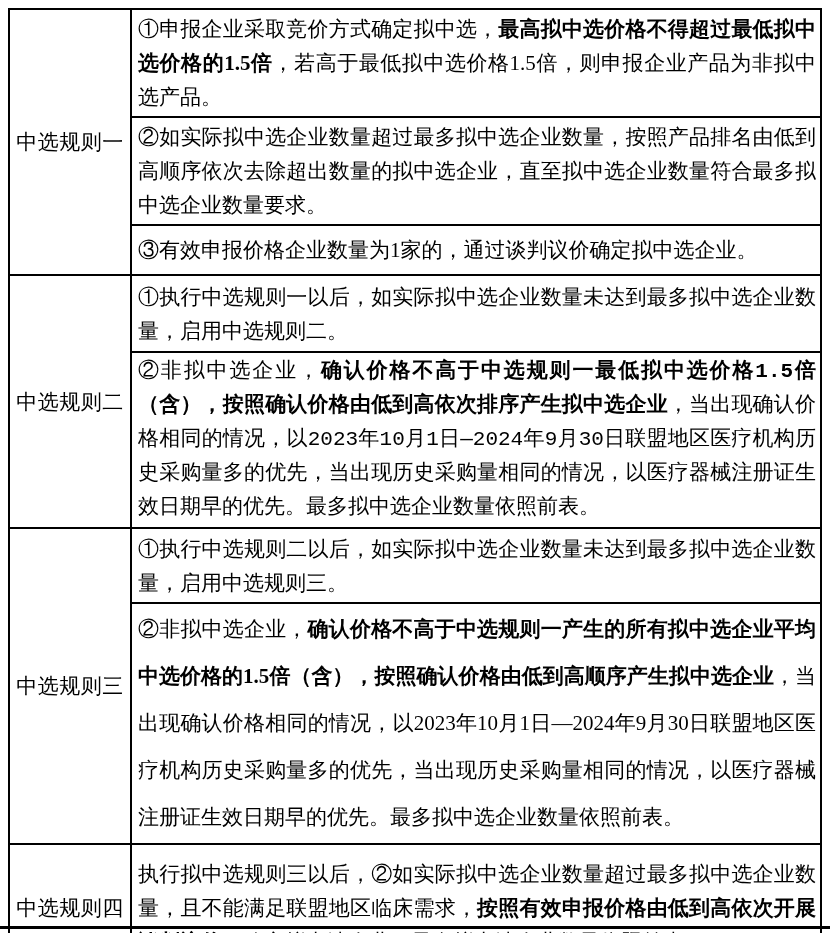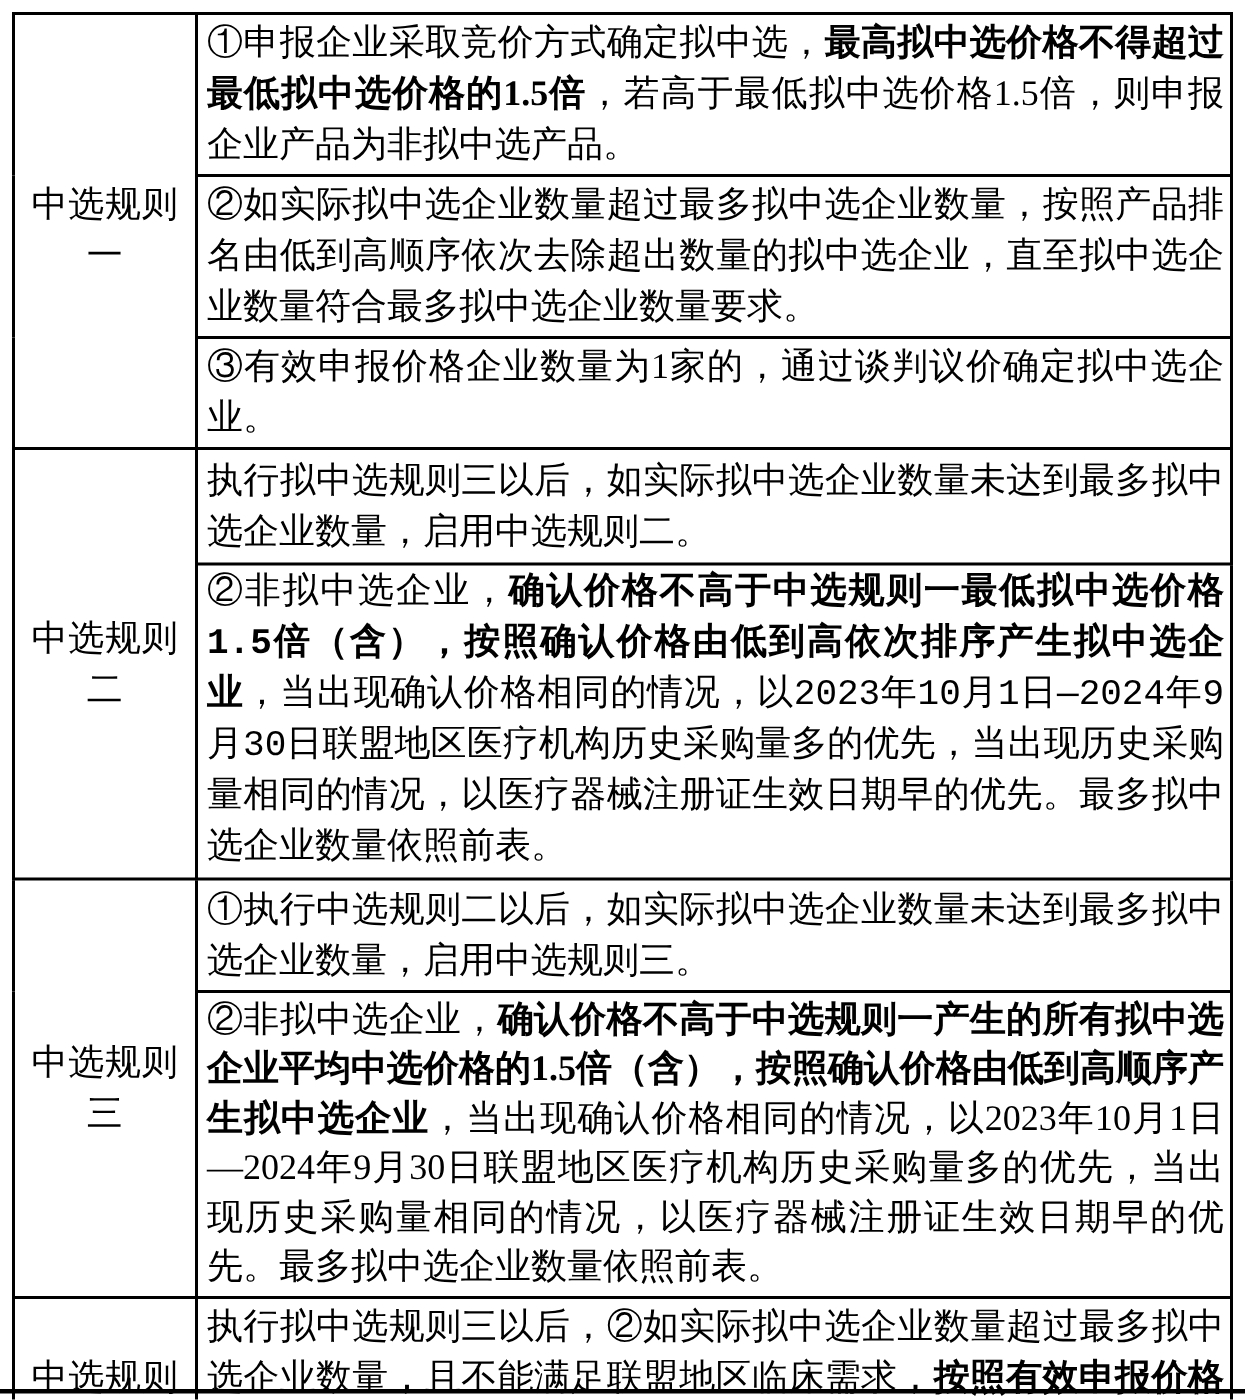--- a/index.html
+++ b/index.html
@@ -15,21 +15,21 @@
   table.rules {
     position: absolute;
     left: 8px; top: 8px;
     width: 814px;
     border-collapse: collapse;
     table-layout: fixed;
   }
   table.rules td {
     border: 2px solid #000000;
     vertical-align: middle;
-    font-size: 24px;
+    font-size: 21px;
     line-height: 34px;
   }
   td.rule-label {
     width: 122px;
     text-align: center;
     font-size: 22px;
     letter-spacing: 0.5px;
     margin-left: 28px;
   }
   td.rule-cell { padding: 2px 4px 2px 6px; }
@@ -39,21 +39,21 @@
   }
   td.rule-cell .para span.b { font-weight: bold; }
 
   tr.h105 { height: 105px; }
   tr.h50  { height: 50px; padding-left: 28px; }
   tr.h77  { height: 77px; }
   tr.h174 { height: 174px; font-family: Liberation Mono, monospace; }
   tr.h75  { height: 75px; }
   tr.h199 { height: 199px; }
   tr.h128 { height: 128px; }
-  tr.h199 td.rule-cell .para { line-height: 33px; }
+  tr.h199 td.rule-cell .para { line-height: 47px; }
 
   .bottom-rule {
     position: absolute;
     left: 0; top: 926px;
     width: 830px; height: 3px;
     background: #000000;
   }
 </style>
 </head>
 <body>
@@ -76,21 +76,21 @@
       </tr>
       <tr class="h50">
         <td class="rule-cell">
           <div class="para"><span>③有效申报价格企业数量为1家的，通过谈判议价确定拟中选企业。</span></div>
         </td>
       </tr>
 
       <tr class="h77">
         <td class="rule-label" rowspan="2">中选规则二</td>
         <td class="rule-cell">
-          <div class="para"><span>执行拟中选规则三以后，如实际拟中选企业数量未达到最多拟中选企业数量，启用中选规则二。</span></div>
+          <div class="para"><span>①执行中选规则一以后，如实际拟中选企业数量未达到最多拟中选企业数量，启用中选规则二。</span></div>
         </td>
       </tr>
       <tr class="h174">
         <td class="rule-cell">
           <div class="para"><span>②非拟中选企业，</span><span class="b">确认价格不高于中选规则一最低拟中选价格1.5倍（含），按照确认价格由低到高依次排序产生拟中选企业</span><span>，当出现确认价格相同的情况，以2023年10月1日—2024年9月30日联盟地区医疗机构历史采购量多的优先，当出现历史采购量相同的情况，以医疗器械注册证生效日期早的优先。最多拟中选企业数量依照前表。</span></div>
         </td>
       </tr>
 
       <tr class="h75">
         <td class="rule-label" rowspan="2">中选规则三</td>

